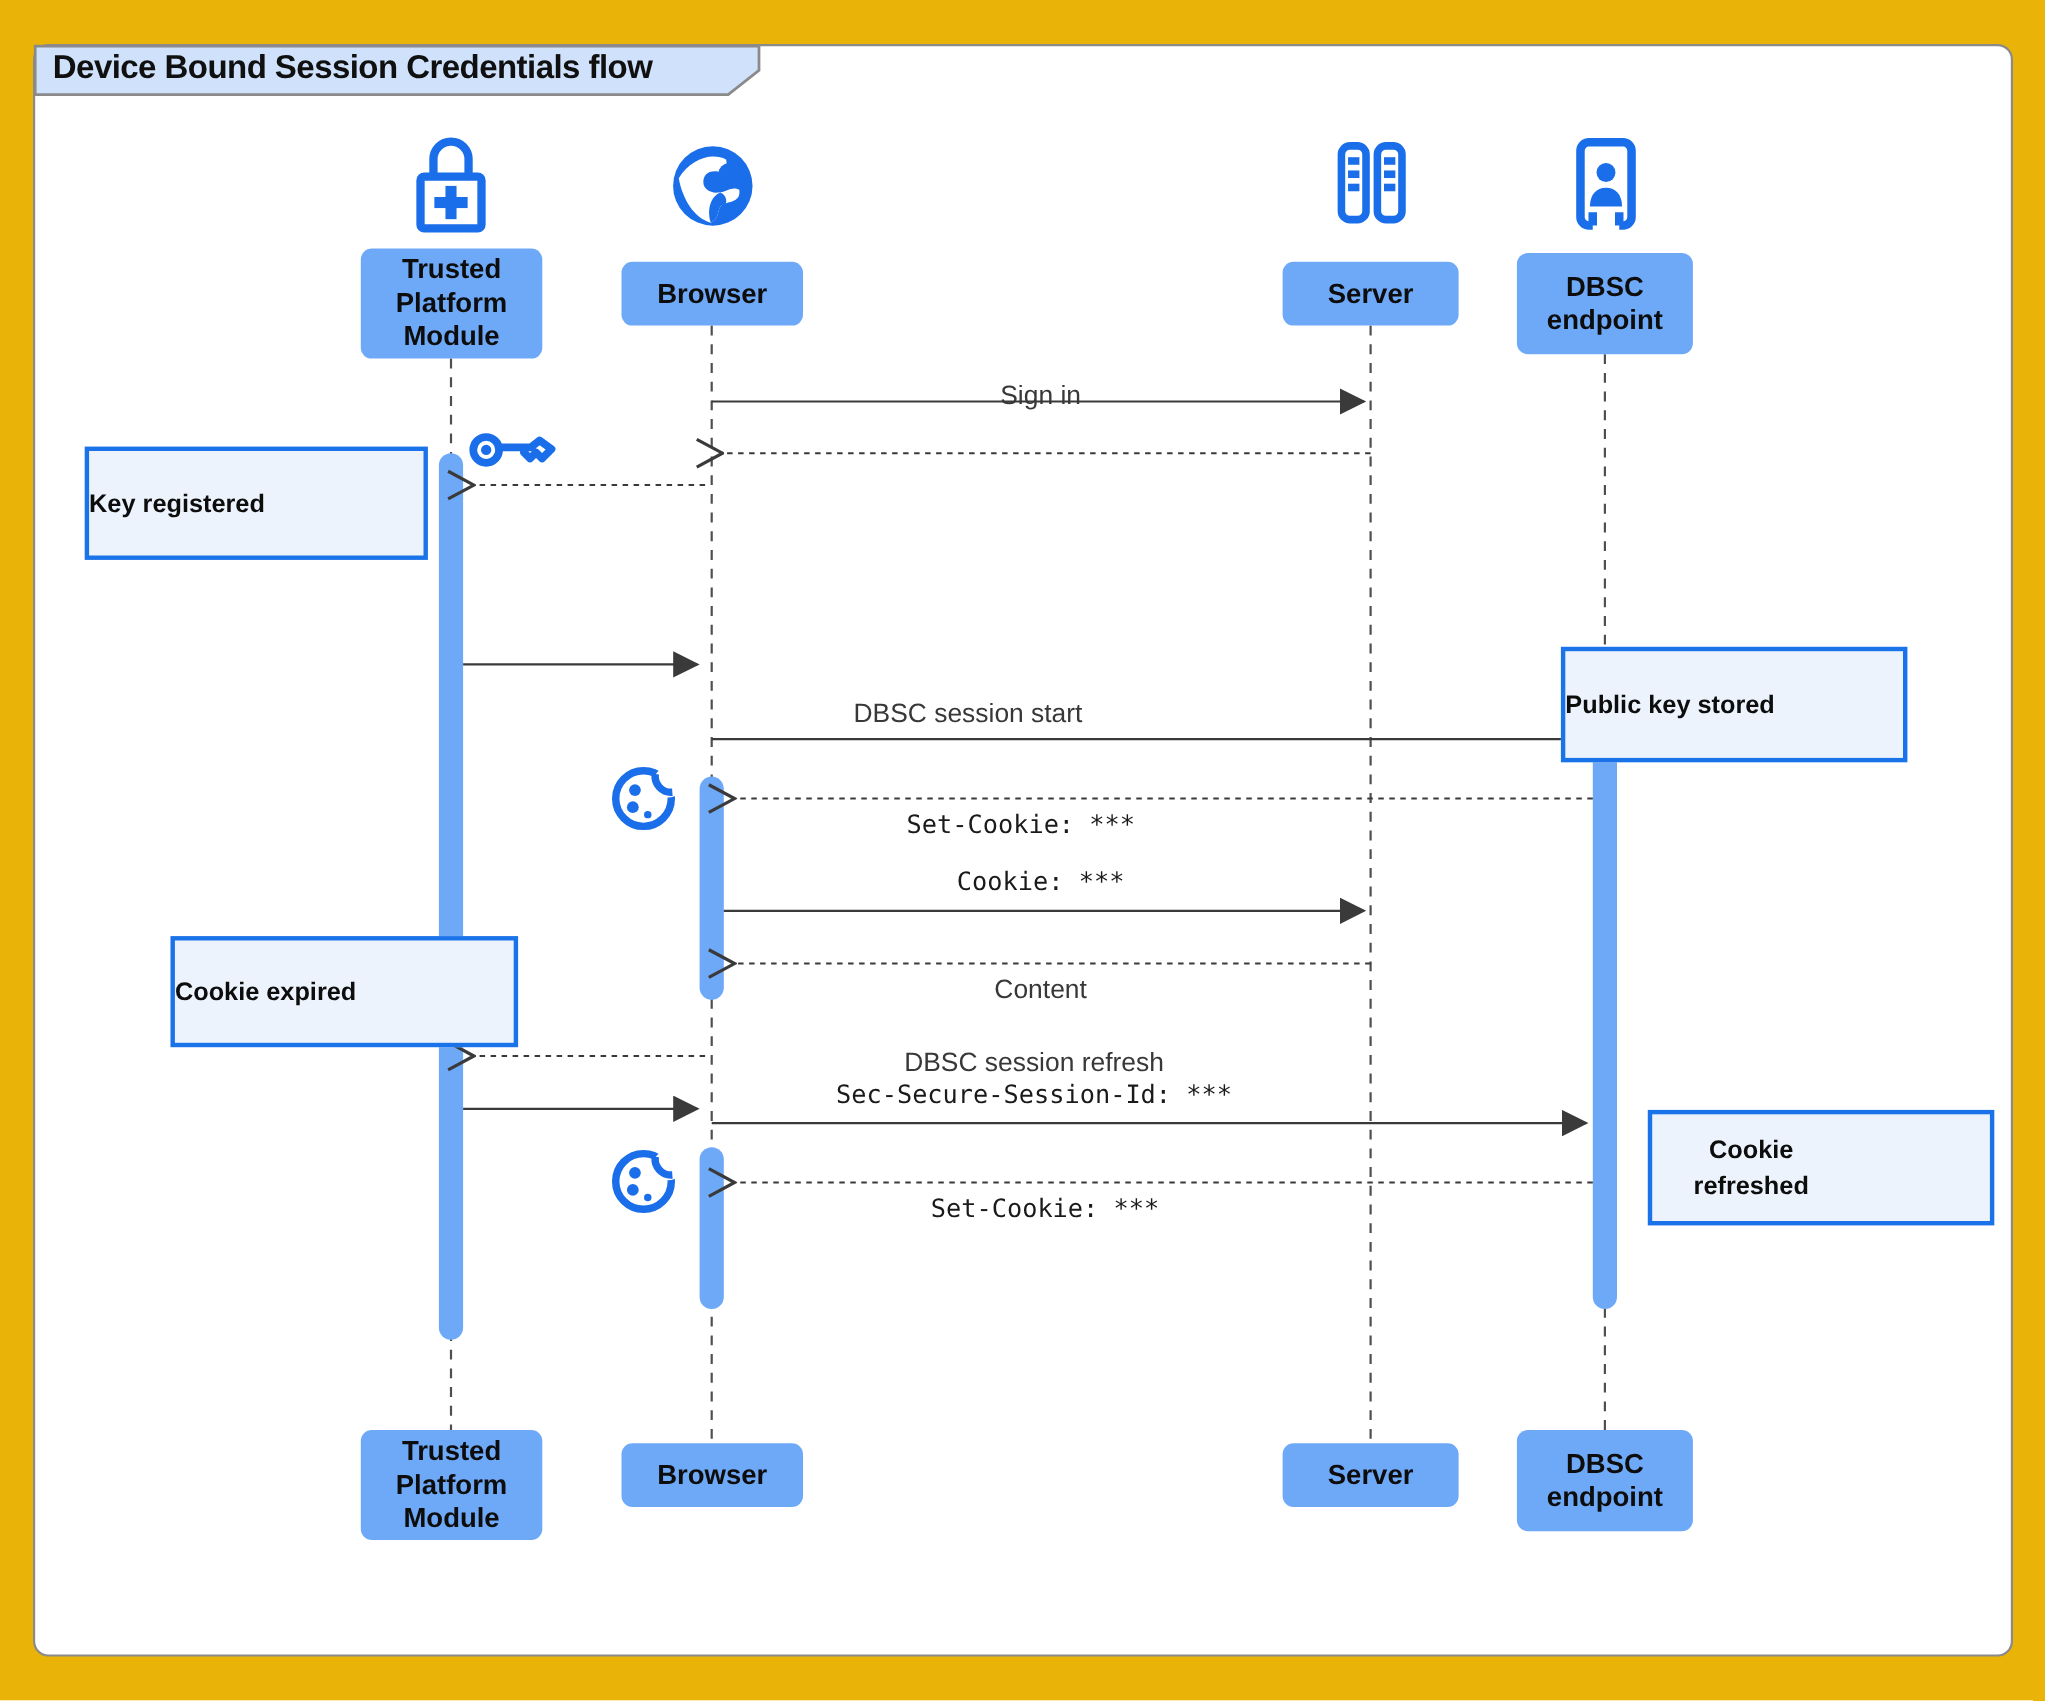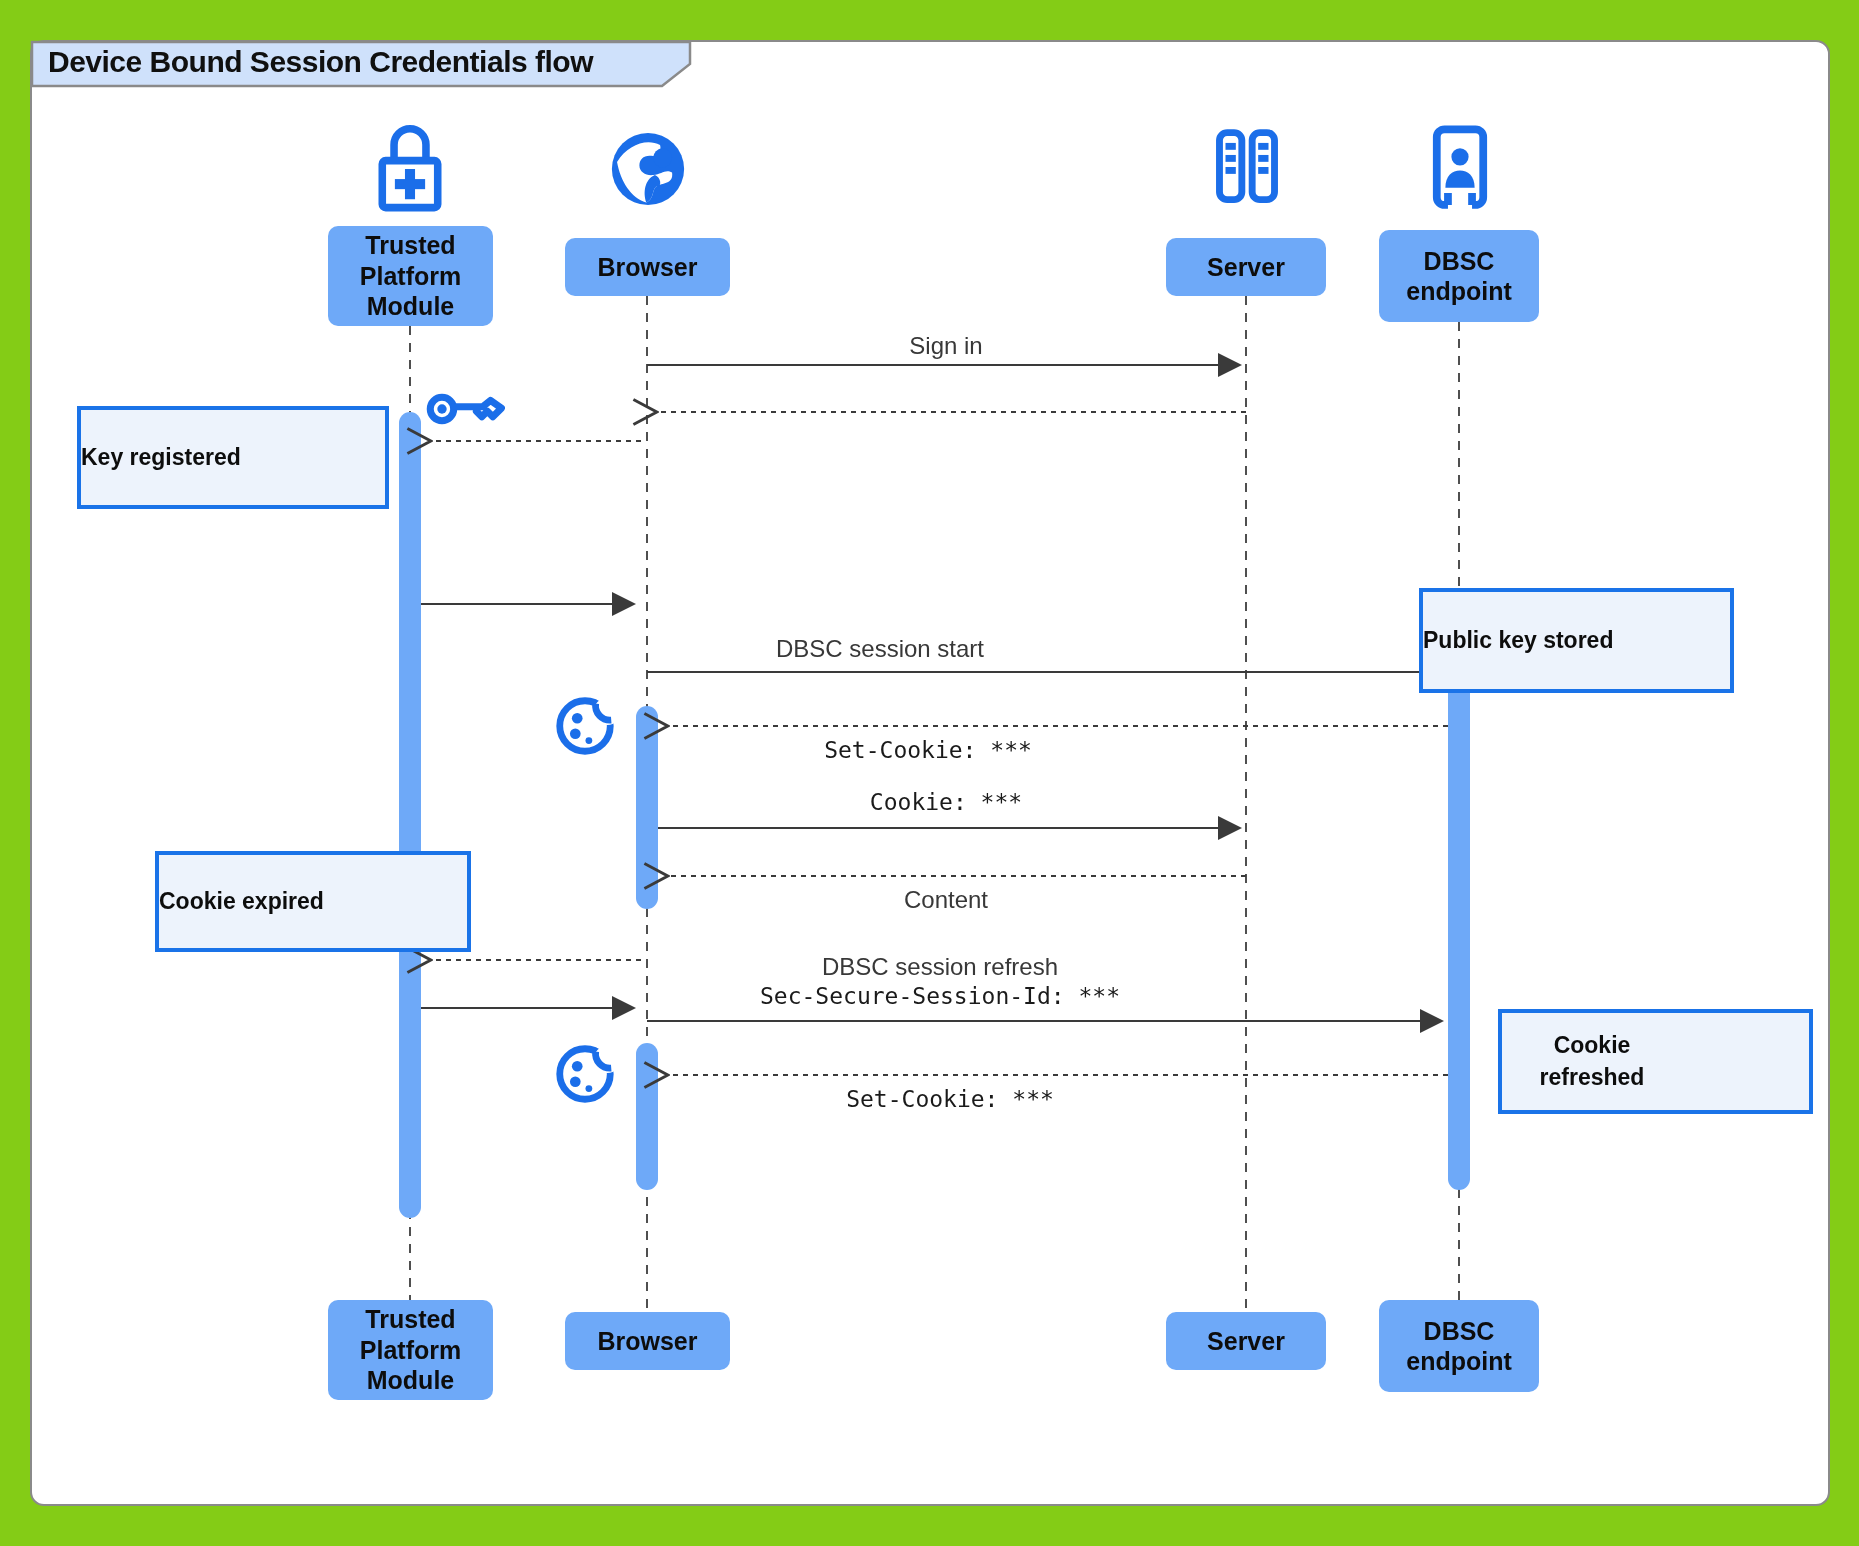--- a/index.html
+++ b/index.html
@@ -1,16 +1,16 @@
 <!DOCTYPE html>
 <html><head>
 <meta charset="utf-8">
 <style>
   html,body{margin:0;padding:0;background:#ffffff;}
-  #canvas{position:relative;width:1859px;height:1546px;background:#84cc16;overflow:hidden;
+  #canvas{position:relative;width:1859px;height:1546px;background:#eab308;overflow:hidden;
           font-family:"Liberation Sans", sans-serif;}
   .frame{position:absolute;left:30px;top:40px;width:1796px;height:1462px;
          border:2.5px solid #8a8a8a;border-radius:14px;background:#ffffff;}
   .tab{position:absolute;left:30px;top:40px;}
   .title-text{position:absolute;left:48px;top:45px;font-size:30px;font-weight:bold;color:#101010;
               letter-spacing:-0.5px;white-space:nowrap;}
   .actor-box{position:absolute;background:#6ea9f8;border-radius:10px;display:flex;
              align-items:center;justify-content:center;text-align:center;
              font-weight:bold;font-size:25px;color:#0d0d0d;line-height:1.22;}
   .actor-box .inner{max-width:130px;}
@@ -171,21 +171,21 @@
   <div class="note" style="left:155px;top:851px;width:308px;height:93px;">
       <div class="inner">Cookie expired</div>
     </div>
   <div class="note" style="left:1419px;top:588px;width:307px;height:97px;">
       <div>Public key stored</div>
     </div>
   <div class="note" style="left:1498px;top:1009px;width:307px;height:97px;">
       <div class="inner">Cookie refreshed</div>
     </div>
 
-  <div class="msg sans" style="left:946px;top:332px;">Sign in</div>
+  <div class="msg sans" style="left:946px;top:346px;">Sign in</div>
   <div class="msg sans" style="left:880px;top:635px;">DBSC session start</div>
   <div class="msg mono" style="left:928px;top:737px;">Set-Cookie: ***</div>
   <div class="msg mono" style="left:946px;top:789px;">Cookie: ***</div>
   <div class="msg sans" style="left:946px;top:886px;">Content</div>
   <div class="msg sans" style="left:940px;top:953px;">DBSC session refresh</div>
   <div class="msg mono" style="left:940px;top:983px;">Sec-Secure-Session-Id: ***</div>
   <div class="msg mono" style="left:950px;top:1086px;">Set-Cookie: ***</div>
 
 </div>
 

